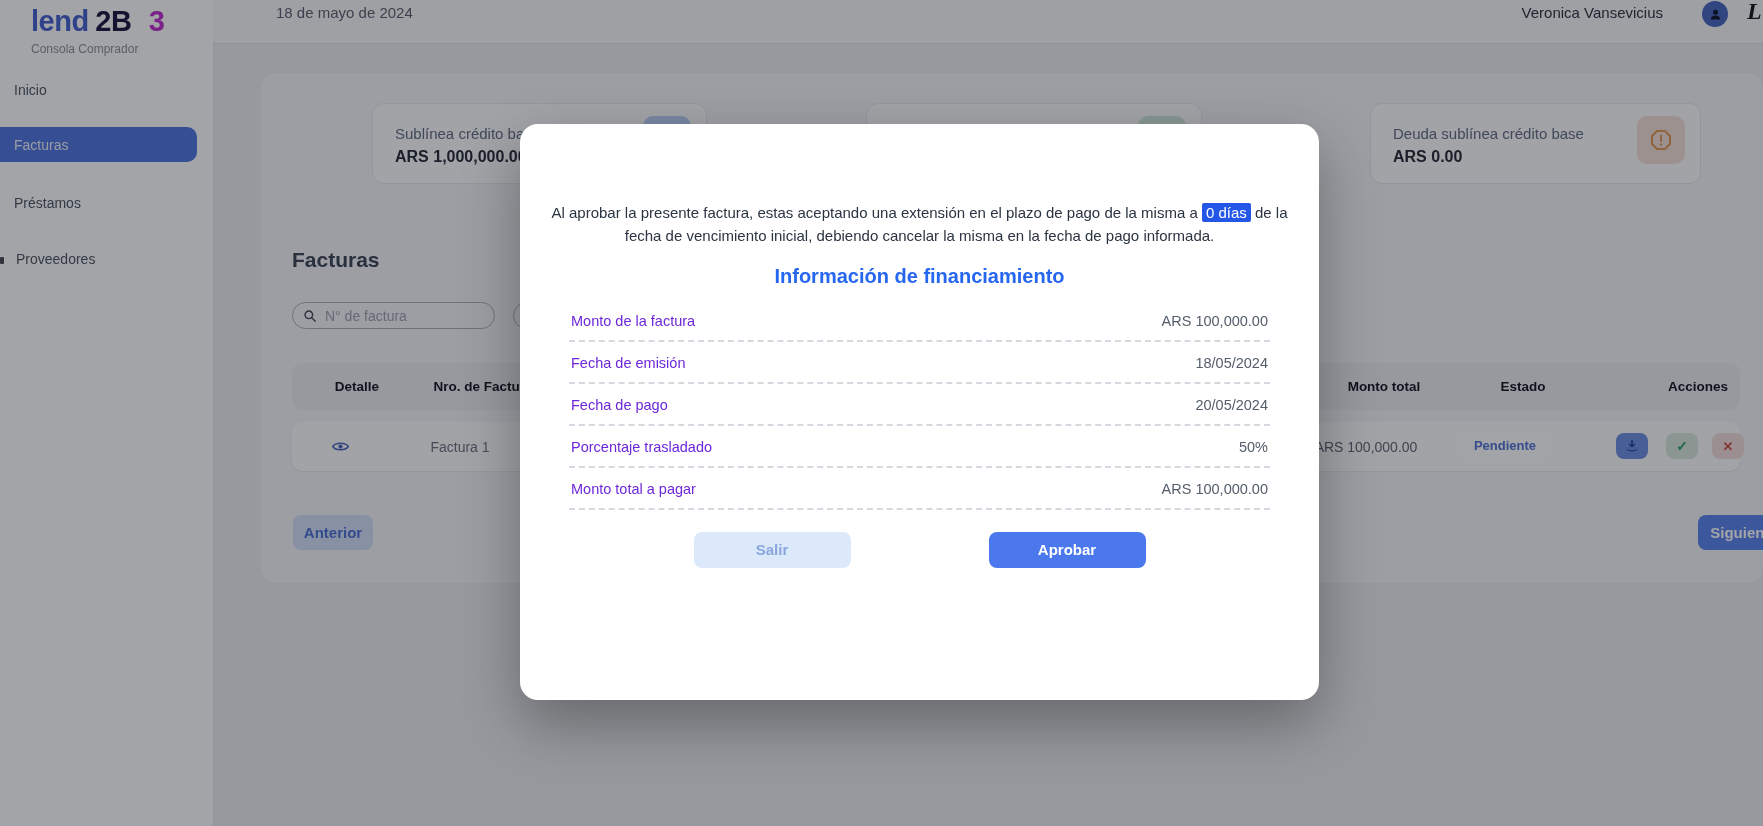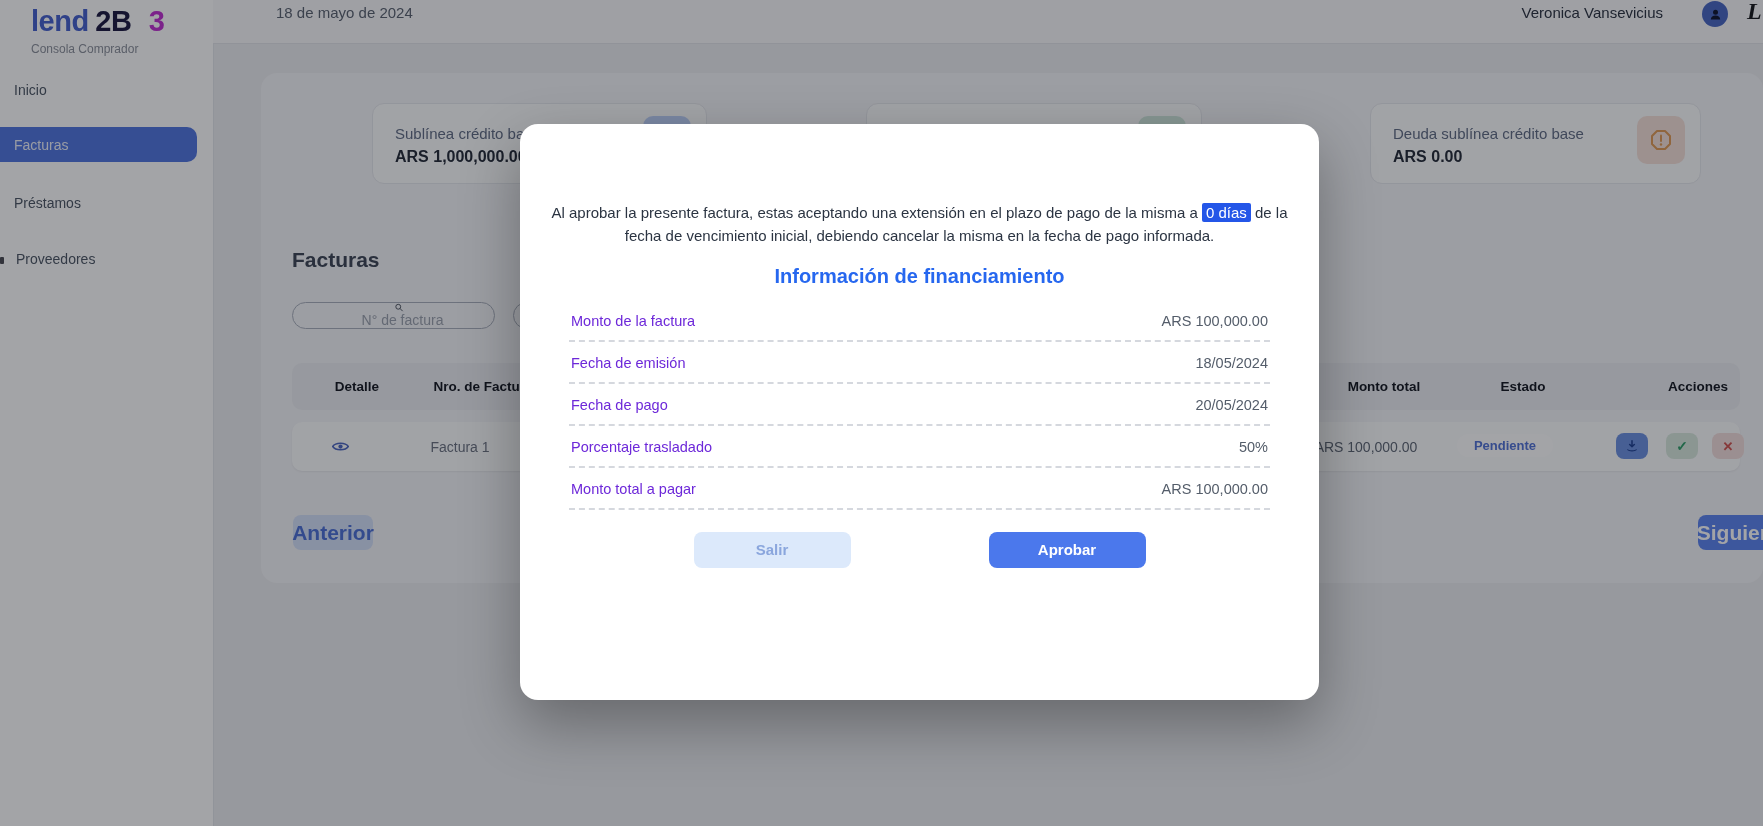--- a/index.html
+++ b/index.html
@@ -40,38 +40,38 @@
   .card-value{position:absolute;left:22px;top:44px;font-size:16px;font-weight:700;color:#222936;white-space:nowrap;}
   .card-ico{position:absolute;right:15px;top:12px;width:48px;height:48px;border-radius:10px;
             display:flex;align-items:center;justify-content:center;}
   .ico-blue{background:#bdd1f8;}
   .ico-green{background:#d0e9dd;}
   .ico-rose{background:#f6e1d9;}
 
   .sec-title{left:292px;top:248px;font-size:21px;font-weight:600;color:#3c4555;}
 
   .search-pill{top:302px;height:27px;border:1.5px solid #a8afbc;border-radius:15px;box-sizing:border-box;
-               display:flex;align-items:center;background:transparent;cursor:text;flex-direction:column;}
+               display:flex;align-items:center;background:transparent;cursor:text;}
   .sp1{left:292px;width:203px;padding-left:10px;}
   .sp2{left:513px;width:210px;}
   .sp-text{margin-left:8px;font-size:14px;color:#9aa1ad;}
 
   .thead{left:292px;top:363px;width:1448px;height:47px;background:#eceef2;border-radius:10px;}
   .th{top:379px;transform:translateX(-50%);font-size:13.5px;font-weight:700;color:#12161f;white-space:nowrap;padding-left:36px;}
   .trow{left:292px;top:422px;width:1448px;height:49px;background:#fcfdfe;border-radius:10px;
         box-shadow:0 1px 2px rgba(16,24,40,.06);}
   .td{top:439px;transform:translateX(-50%);font-size:14px;color:#6b7280;white-space:nowrap;}
   .badge{top:434px;transform:translateX(-50%);width:96px;height:23px;border-radius:12px;background:#ffffff;
          color:#5071d6;font-size:13px;font-weight:600;display:flex;align-items:center;justify-content:center;}
   .act{top:433px;width:32px;height:26px;border-radius:8px;display:flex;align-items:center;justify-content:center;cursor:pointer;}
   .act-dl{left:1616px;background:#6b90e0;}
   .act-ok{left:1666px;background:#d9e9de;color:#2f9e68;font-weight:700;font-size:14px;}
   .act-no{left:1712px;background:#f3dddb;color:#d0514e;font-weight:700;font-size:13px;}
 
-  .pg-btn{top:515px;height:35px;border-radius:8px;font-size:21px;font-weight:600;
+  .pg-btn{top:515px;height:35px;border-radius:8px;font-size:15px;font-weight:600;
           display:flex;align-items:center;justify-content:center;cursor:pointer;}
   .pg-prev{left:293px;width:80px;background:#d3e0f8;color:#4b6fd6;}
   .pg-next{left:1698px;width:92px;background:#5b83ef;color:#ffffff;}
 
   
   .overlay{left:0;top:0;width:1763px;height:826px;background:rgba(13,16,24,0.38);z-index:10;}
   .modal{left:520px;top:124px;width:799px;height:576px;background:#ffffff;border-radius:18px;z-index:20;
          box-shadow:0 24px 60px rgba(0,0,0,.32);box-sizing:border-box;padding:78px 11px 0;}
   .m-para{max-width:752px;margin:0 auto;font-size:15px;line-height:1.52;color:#2b3442;text-align:center;}
   .m-hl{background:#2456e8;color:#ffffff;padding:1px 4px;border-radius:2px;}

